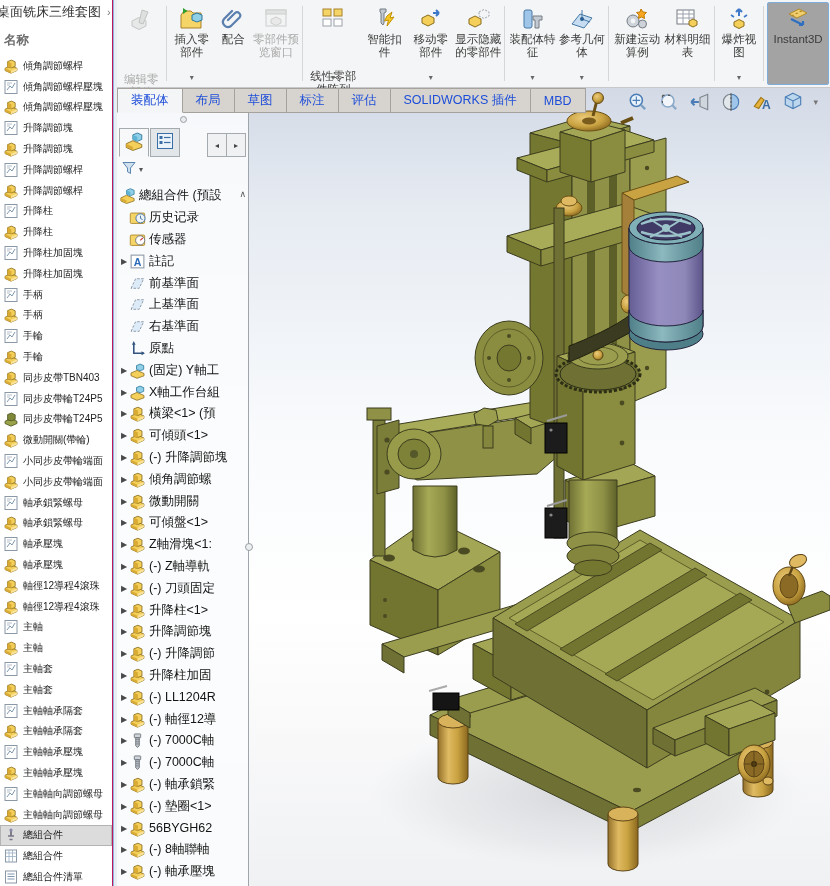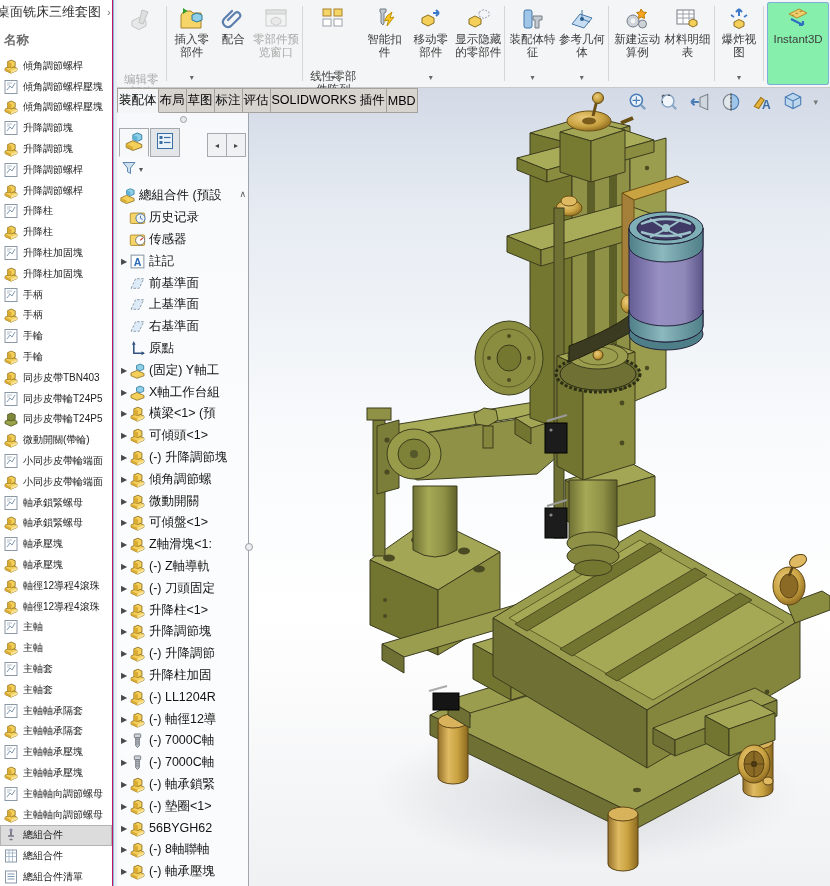--- a/index.html
+++ b/index.html
@@ -20,25 +20,25 @@
   
   .sw{position:absolute;left:117px;top:0;width:713px;height:886px;}
   .ribbon{position:absolute;left:0;top:0;width:100%;height:88px;background:#f4f5f6;border-bottom:1px solid #c9c9c9;display:flex;align-items:stretch;padding-left:2px;box-sizing:border-box;}
   .rbtn{position:relative;margin:2px 1px;display:flex;flex-direction:column;align-items:center;padding-top:4px;
         font-size:11.5px;line-height:13px;text-align:center;color:#3c3c3c;border-radius:3px;word-break:break-all;}
   .ric{width:26px;height:26px;margin-bottom:1px;flex:0 0 26px;}
   .ric svg{width:100%;height:100%;display:block;}
   .dd{font-size:8px;color:#666;position:absolute;bottom:1px;left:50%;transform:translateX(-50%);}
   .rbtn.dis{color:#a9a9a9;}
   .rbtn.dis .ric{filter:grayscale(1);opacity:.45;}
-  .rbtn.act{background:#86efac;box-shadow:inset 0 0 0 1px #7fadda;}
+  .rbtn.act{background:#a3a3a3;box-shadow:inset 0 0 0 1px #7fadda;}
   .rsep{width:1px;background:#d6d6d6;margin:6px 2px;flex:0 0 1px;}
   
   .tabbar{position:absolute;left:0;top:88px;height:24px;display:flex;z-index:6;}
-  .tab{height:23px;padding:0 1px;display:flex;align-items:center;font-size:12.5px;color:#000000;
+  .tab{height:23px;padding:0 13px;display:flex;align-items:center;font-size:12.5px;color:#1d4ed8;
        background:#d7d4d0;border:1px solid #a5a29e;border-left:none;white-space:nowrap;}
   .tab:first-child{border-left:1px solid #a5a29e;}
   .tab.active{background:#f4f5f6;border-bottom-color:#f4f5f6;}
   
   .viewport{position:absolute;left:0;top:88px;width:713px;height:798px;overflow:hidden;
     background:linear-gradient(180deg,#d3dae6 0%,#e6ebf2 15%,#f8fafc 42%,#ffffff 66%,#f0f1f3 100%);}
   .viewport svg.scene{position:absolute;left:0;top:0;}
   .headsup{position:absolute;top:3px;right:12px;display:flex;align-items:center;gap:9px;z-index:7;}
   .hbtn{width:22px;height:22px;}
   .hbtn svg{width:100%;height:100%;display:block;}

